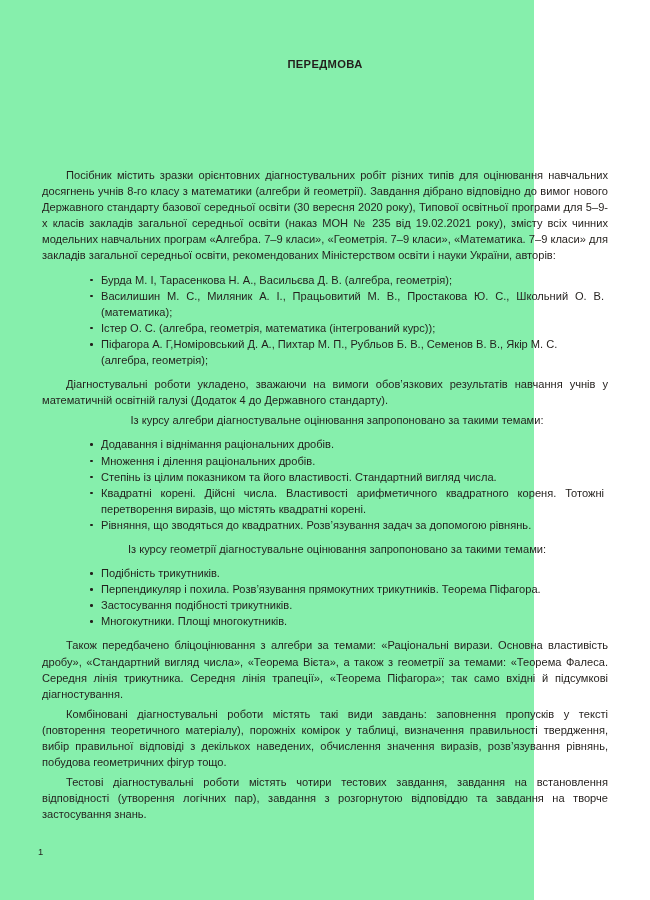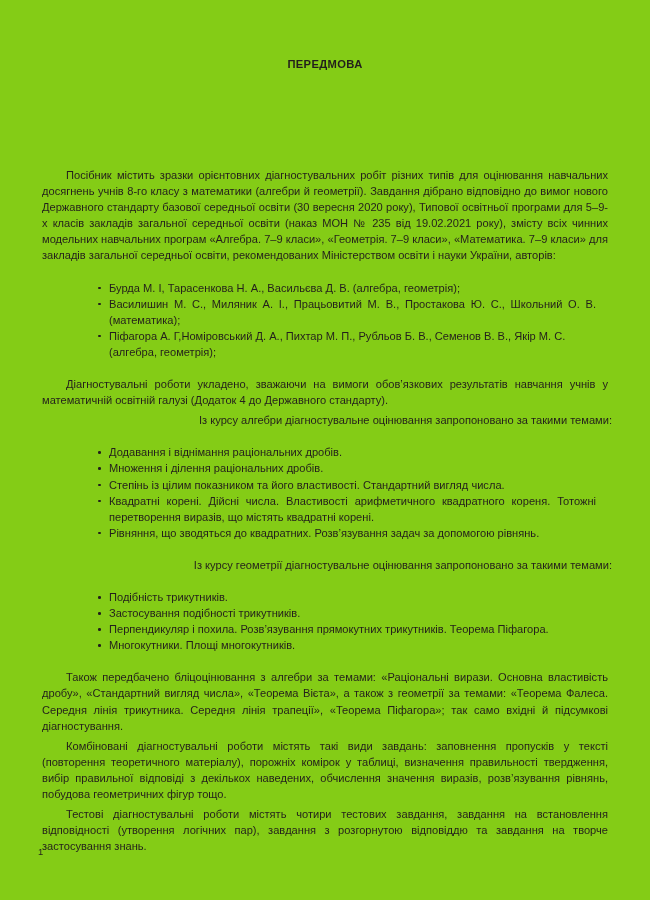--- a/index.html
+++ b/index.html
@@ -14,23 +14,23 @@
     overflow: hidden;
     font-family: "Liberation Sans", "DejaVu Sans", sans-serif;
     color: #231f1c;
     position: relative;
   }
 
   .page {
     position: absolute;
     left: 0;
     top: 0;
-    width: 650px;
+    width: 534px;
     height: 900px;
-    background: #84cc16;
+    background: #86efac;
     box-sizing: border-box;
   }
 
   .page-title {
     position: absolute;
     top: 58px;
     left: 0;
     width: 650px;
     text-align: center;
     font-size: 11.2px;
@@ -54,27 +54,27 @@
     text-indent: 24px;
     color: #231f1c;
     -webkit-hyphens: manual;
     hyphens: manual;
   }
 
   p.lead {
     margin: 0;
     font-size: 11.1px;
     line-height: 16.1px;
-    text-align: right;
+    text-align: center;
     text-indent: 24px;
     color: #231f1c;
   }
 
   ul.bullets {
-    margin: 16px;
+    margin: 8px;
     padding: 0;
     list-style: none;
   }
 
   ul.bullets > li {
     position: relative;
     margin: 0;
     padding-left: 55px;
     font-size: 11.1px;
     line-height: 16.1px;
@@ -124,20 +124,23 @@
     <p class="para">Посібник містить зразки орієнтовних діагностувальних робіт різних типів для оцінювання навчальних досягнень учнів 8-го класу з математики (алгебри й геометрії). Завдання дібрано відповідно до вимог нового Державного стандарту базової середньої освіти (30 вересня 2020 року), Типової освітньої програми для 5–9-х класів закладів загальної середньої освіти (наказ МОН № 235 від 19.02.2021 року), змісту всіх чинних модельних навчальних програм «Алгебра. 7–9 класи», «Геометрія. 7–9 класи», «Математика. 7–9 класи» для закладів загальної середньої освіти, рекомендованих Міністерством освіти і науки України, авторів:</p>
 
     <ul class="bullets">
       <li>
         <span class="li-text">Бурда М. І, Тарасенкова Н. А., Васильєва Д. В. (алгебра, геометрія);</span>
       </li>
       <li>
         <span class="li-text">Василишин М. С., Миляник А. І., Працьовитий М. В., Простакова Ю. С., Школьний О. В. (математика);</span>
       </li>
       <li>
+        <span class="li-text">Істер О. С. (алгебра, геометрія, математика (інтегрований курс));</span>
+      </li>
+      <li>
         <span class="li-text">Піфагора А. Г,Номіровський Д. А., Пихтар М. П., Рубльов Б. В., Семенов В. В., Якір М. С. (алгебра, геометрія);</span>
       </li>
     </ul>
 
     <p class="para">Діагностувальні роботи укладено, зважаючи на вимоги обов’язкових результатів навчання учнів у математичній освітній галузі (Додаток 4 до Державного стандарту).</p>
 
     <p class="lead">Із курсу алгебри діагностувальне оцінювання запропоновано за такими темами:</p>
 
     <ul class="bullets">
       <li>
@@ -157,24 +160,24 @@
       </li>
     </ul>
 
     <p class="lead">Із курсу геометрії діагностувальне оцінювання запропоновано за такими темами:</p>
 
     <ul class="bullets">
       <li>
         <span class="li-text">Подібність трикутників.</span>
       </li>
       <li>
-        <span class="li-text">Застосування подібності трикутників.</span>
+        <span class="li-text">Перпендикуляр і похила. Розв’язування прямокутних трикутників. Теорема Піфагора.</span>
       </li>
       <li>
-        <span class="li-text">Перпендикуляр і похила. Розв’язування прямокутних трикутників. Теорема Піфагора.</span>
+        <span class="li-text">Застосування подібності трикутників.</span>
       </li>
       <li>
         <span class="li-text">Многокутники. Площі многокутників.</span>
       </li>
     </ul>
 
     <p class="para">Також передбачено бліцоцінювання з алгебри за темами: «Раціональні вирази. Основна властивість дробу», «Стандартний вигляд числа», «Теорема Вієта», а також з геометрії за темами: «Теорема Фалеса. Середня лінія трикутника. Середня лінія трапеції», «Теорема Піфагора»; так само вхідні й підсумкові діагностування.</p>
 
     <p class="para">Комбіновані діагностувальні роботи містять такі види завдань: заповнення пропусків у тексті (повторення теоретичного матеріалу), порожніх комірок у таблиці, визначення правильності твердження, вибір правильної відповіді з декількох наведених, обчислення значення виразів, розв’язування рівнянь, побудова геометричних фігур тощо.</p>
 

